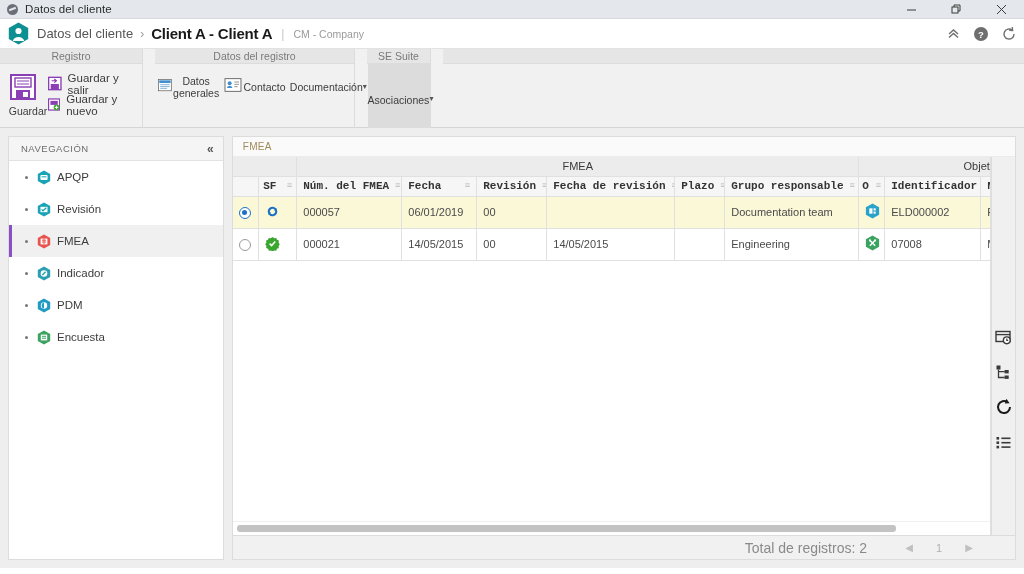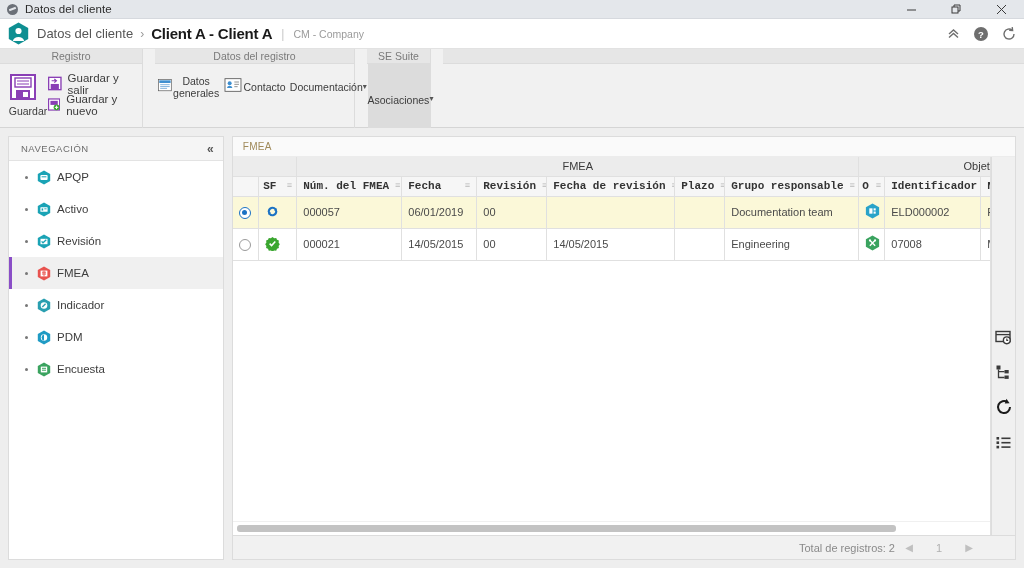--- a/index.html
+++ b/index.html
@@ -336,23 +336,23 @@
   }
 
   .statusbar {
     height: 24px;
     background: #f1f1f1;
     border-top: 1px solid #dcdcdc;
     display: flex; align-items: center; justify-content: flex-end;
     padding-right: 32px;
   }
   .statusbar .total {
-    font-size: 11px;
+    font-size: 14px;
     color: #8a8a8a;
-    margin-right: 0;
+    margin-right: 28px;
   }
   .pager { display: flex; align-items: center; gap: 2px; }
   .pgbtn {
     width: 28px; height: 20px;
     display: flex; align-items: center; justify-content: center;
     color: #c0c0c0;
     font-size: 10px;
   }
   .pgbtn.num { color: #b0b0b0; font-size: 11px; }
 </style>
@@ -521,30 +521,20 @@
     <div class="nav-item">
       <span class="dot"></span>
       <svg class="nicon" viewBox="0 0 14 15">
         <polygon points="7,0.4 13.2,3.9 13.2,11.1 7,14.6 0.8,11.1 0.8,3.9" fill="#1aa3b5"></polygon>
         <rect x="3.4" y="5" width="7.2" height="5" rx="1" fill="#ffffff"></rect>
         <rect x="4.6" y="6.3" width="4.8" height="1" fill="#1aa3b5"></rect>
       </svg>
       <span class="nlbl">APQP</span>
     </div>
 
-    <div class="nav-item">
-      <span class="dot"></span>
-      <svg class="nicon" viewBox="0 0 14 15">
-        <polygon points="7,0.4 13.2,3.9 13.2,11.1 7,14.6 0.8,11.1 0.8,3.9" fill="#1aa3b5"></polygon>
-        <rect x="3.4" y="5.2" width="7.2" height="4.6" rx="0.6" fill="#ffffff"></rect>
-        <rect x="4.6" y="6.4" width="1.6" height="2.2" fill="#1aa3b5"></rect>
-        <rect x="7.3" y="6.4" width="2.3" height="0.9" fill="#1aa3b5"></rect>
-      </svg>
-      <span class="nlbl">Activo</span>
-    </div>
 
     <div class="nav-item">
       <span class="dot"></span>
       <svg class="nicon" viewBox="0 0 14 15">
         <polygon points="7,0.4 13.2,3.9 13.2,11.1 7,14.6 0.8,11.1 0.8,3.9" fill="#1aa3b5"></polygon>
         <rect x="3.5" y="4.8" width="7" height="5.4" fill="#ffffff"></rect>
         <polyline points="4.6,7.4 6,8.8 9.3,5.8" fill="none" stroke="#1aa3b5" stroke-width="1.3"></polyline>
       </svg>
       <span class="nlbl">Revisión</span>
     </div>

